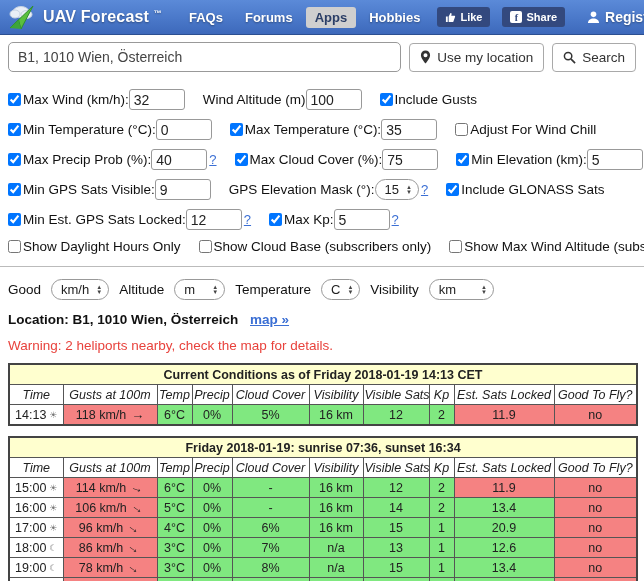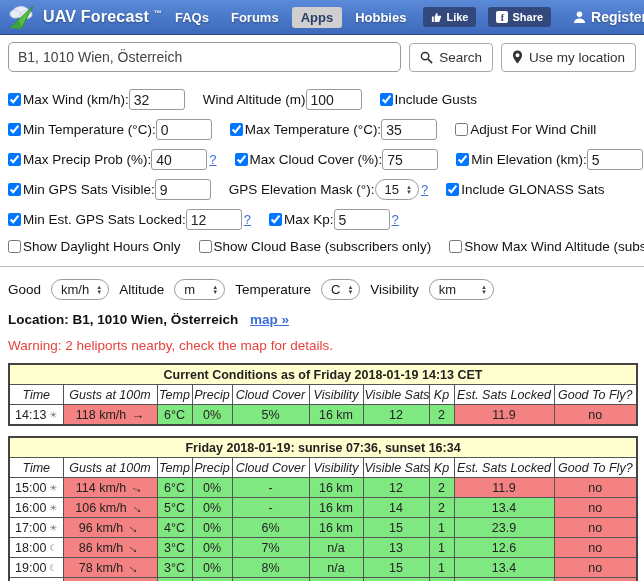--- a/index.html
+++ b/index.html
@@ -1,21 +1,21 @@
 <!DOCTYPE html>
 <html><head>
 <meta charset="utf-8">
 <style>
   html,body{margin:0;padding:0;background:#fff;}
   body{width:644px;height:581px;overflow:hidden;font-family:"Liberation Sans",sans-serif;font-size:13px;color:#222;}
   
   .navbar{height:34px;display:flex;align-items:center;padding:0 8px;gap:4px;
     background:linear-gradient(180deg,#5b8ad8 0%,#4a78c9 55%,#3d69bb 100%);border-bottom:1px solid #2c4f91;}
   .logo{width:27px;height:26px;flex:0 0 auto;margin-right:4px;}
-  .brand{color:#fff;font-weight:bold;font-size:16px;letter-spacing:.2px;text-shadow:0 1px 2px rgba(0,0,0,.35);white-space:nowrap;}
+  .brand{color:#fff;font-weight:bold;font-size:16px;letter-spacing:.2px;text-shadow:0 1px 2px rgba(0,0,0,.35);margin-right:14px;white-space:nowrap;}
   .brand sup{font-size:8px;font-weight:bold;}
   .nav-item{color:#fff;font-weight:bold;font-size:13px;text-shadow:0 1px 2px rgba(0,0,0,.35);padding:3px 9px;border-radius:3px;cursor:pointer;white-space:nowrap;}
   .nav-item.active{background:#cfcfcf;color:#2b3e66;text-shadow:none;}
   .nav-spacer{flex:1;}
   .soc-btn{display:inline-flex;align-items:center;gap:4px;background:#33497e;color:#fff;font-weight:bold;font-size:11px;
     border-radius:3px;padding:4px 8px;margin-right:8px;cursor:pointer;white-space:nowrap;}
   .fb-f{display:inline-flex;align-items:center;justify-content:center;width:12px;height:12px;background:#fff;color:#33497e;
     border-radius:2px;font-weight:bold;font-size:10px;font-family:"Liberation Serif",serif;}
   .auth{display:inline-flex;align-items:center;gap:5px;color:#fff;font-weight:bold;font-size:14px;
     text-shadow:0 1px 2px rgba(0,0,0,.35);margin-left:10px;cursor:pointer;white-space:nowrap;}
@@ -89,31 +89,31 @@
       <path d="M1 13c0-3.3 2.7-5 6-5s6 1.7 6 5z" fill="#fff"></path>
     </svg>
     <span>Register</span>
   </span>
 
 </div>
 
 <div class="search-row">
   <input class="search-input" type="text" value="B1, 1010 Wien, Österreich" style="">
   <span class="btn">
+    <svg width="11" height="14" viewBox="0 0 12 15">
+      <path d="M6 .5C3.2.5 1 2.7 1 5.5 1 9 6 14.5 6 14.5S11 9 11 5.5C11 2.7 8.8.5 6 .5zm0 7.2a2.2 2.2 0 1 1 0-4.4 2.2 2.2 0 0 1 0 4.4z" fill="#333"></path>
+    </svg>
+    <span>Use my location</span>
+  </span>
+  <span class="btn">
     <svg width="13" height="13" viewBox="0 0 14 14">
       <circle cx="5.5" cy="5.5" r="4" fill="none" stroke="#333" stroke-width="1.6"></circle>
       <path d="M8.7 8.7 13 13" stroke="#333" stroke-width="1.8"></path>
     </svg>
     <span>Search</span>
-  </span>
-  <span class="btn">
-    <svg width="11" height="14" viewBox="0 0 12 15">
-      <path d="M6 .5C3.2.5 1 2.7 1 5.5 1 9 6 14.5 6 14.5S11 9 11 5.5C11 2.7 8.8.5 6 .5zm0 7.2a2.2 2.2 0 1 1 0-4.4 2.2 2.2 0 0 1 0 4.4z" fill="#333"></path>
-    </svg>
-    <span>Use my location</span>
   </span>
 </div>
 
 <div class="filters">
 
   <div class="f-row">
     <span class="grp">
       <input type="checkbox" class="cb" checked="" style="">
       <label>Max Wind (km/h):</label>
       <input class="num" type="text" value="32" style="">
@@ -364,21 +364,21 @@
           </tr>
           <tr>
             <td class="tme"><span>17:00</span><span class="dayicon">☀</span></td>
             <td class="c-r"><span>96 km/h</span><span class="arrow" style="transform: rotate(35deg);">→</span></td>
             <td class="c-g">4°C</td>
             <td class="c-g">0%</td>
             <td class="c-g">6%</td>
             <td class="c-g">16 km</td>
             <td class="c-g">15</td>
             <td class="c-g">1</td>
-            <td class="c-g">23.9</td>
+            <td class="c-g">20.9</td>
             <td class="c-r">no</td>
           </tr>
           <tr>
             <td class="tme"><span>18:00</span><span class="dayicon">☾</span></td>
             <td class="c-r"><span>86 km/h</span><span class="arrow" style="transform: rotate(35deg);">→</span></td>
             <td class="c-g">3°C</td>
             <td class="c-g">0%</td>
             <td class="c-g">7%</td>
             <td class="c-g">n/a</td>
             <td class="c-g">13</td>

